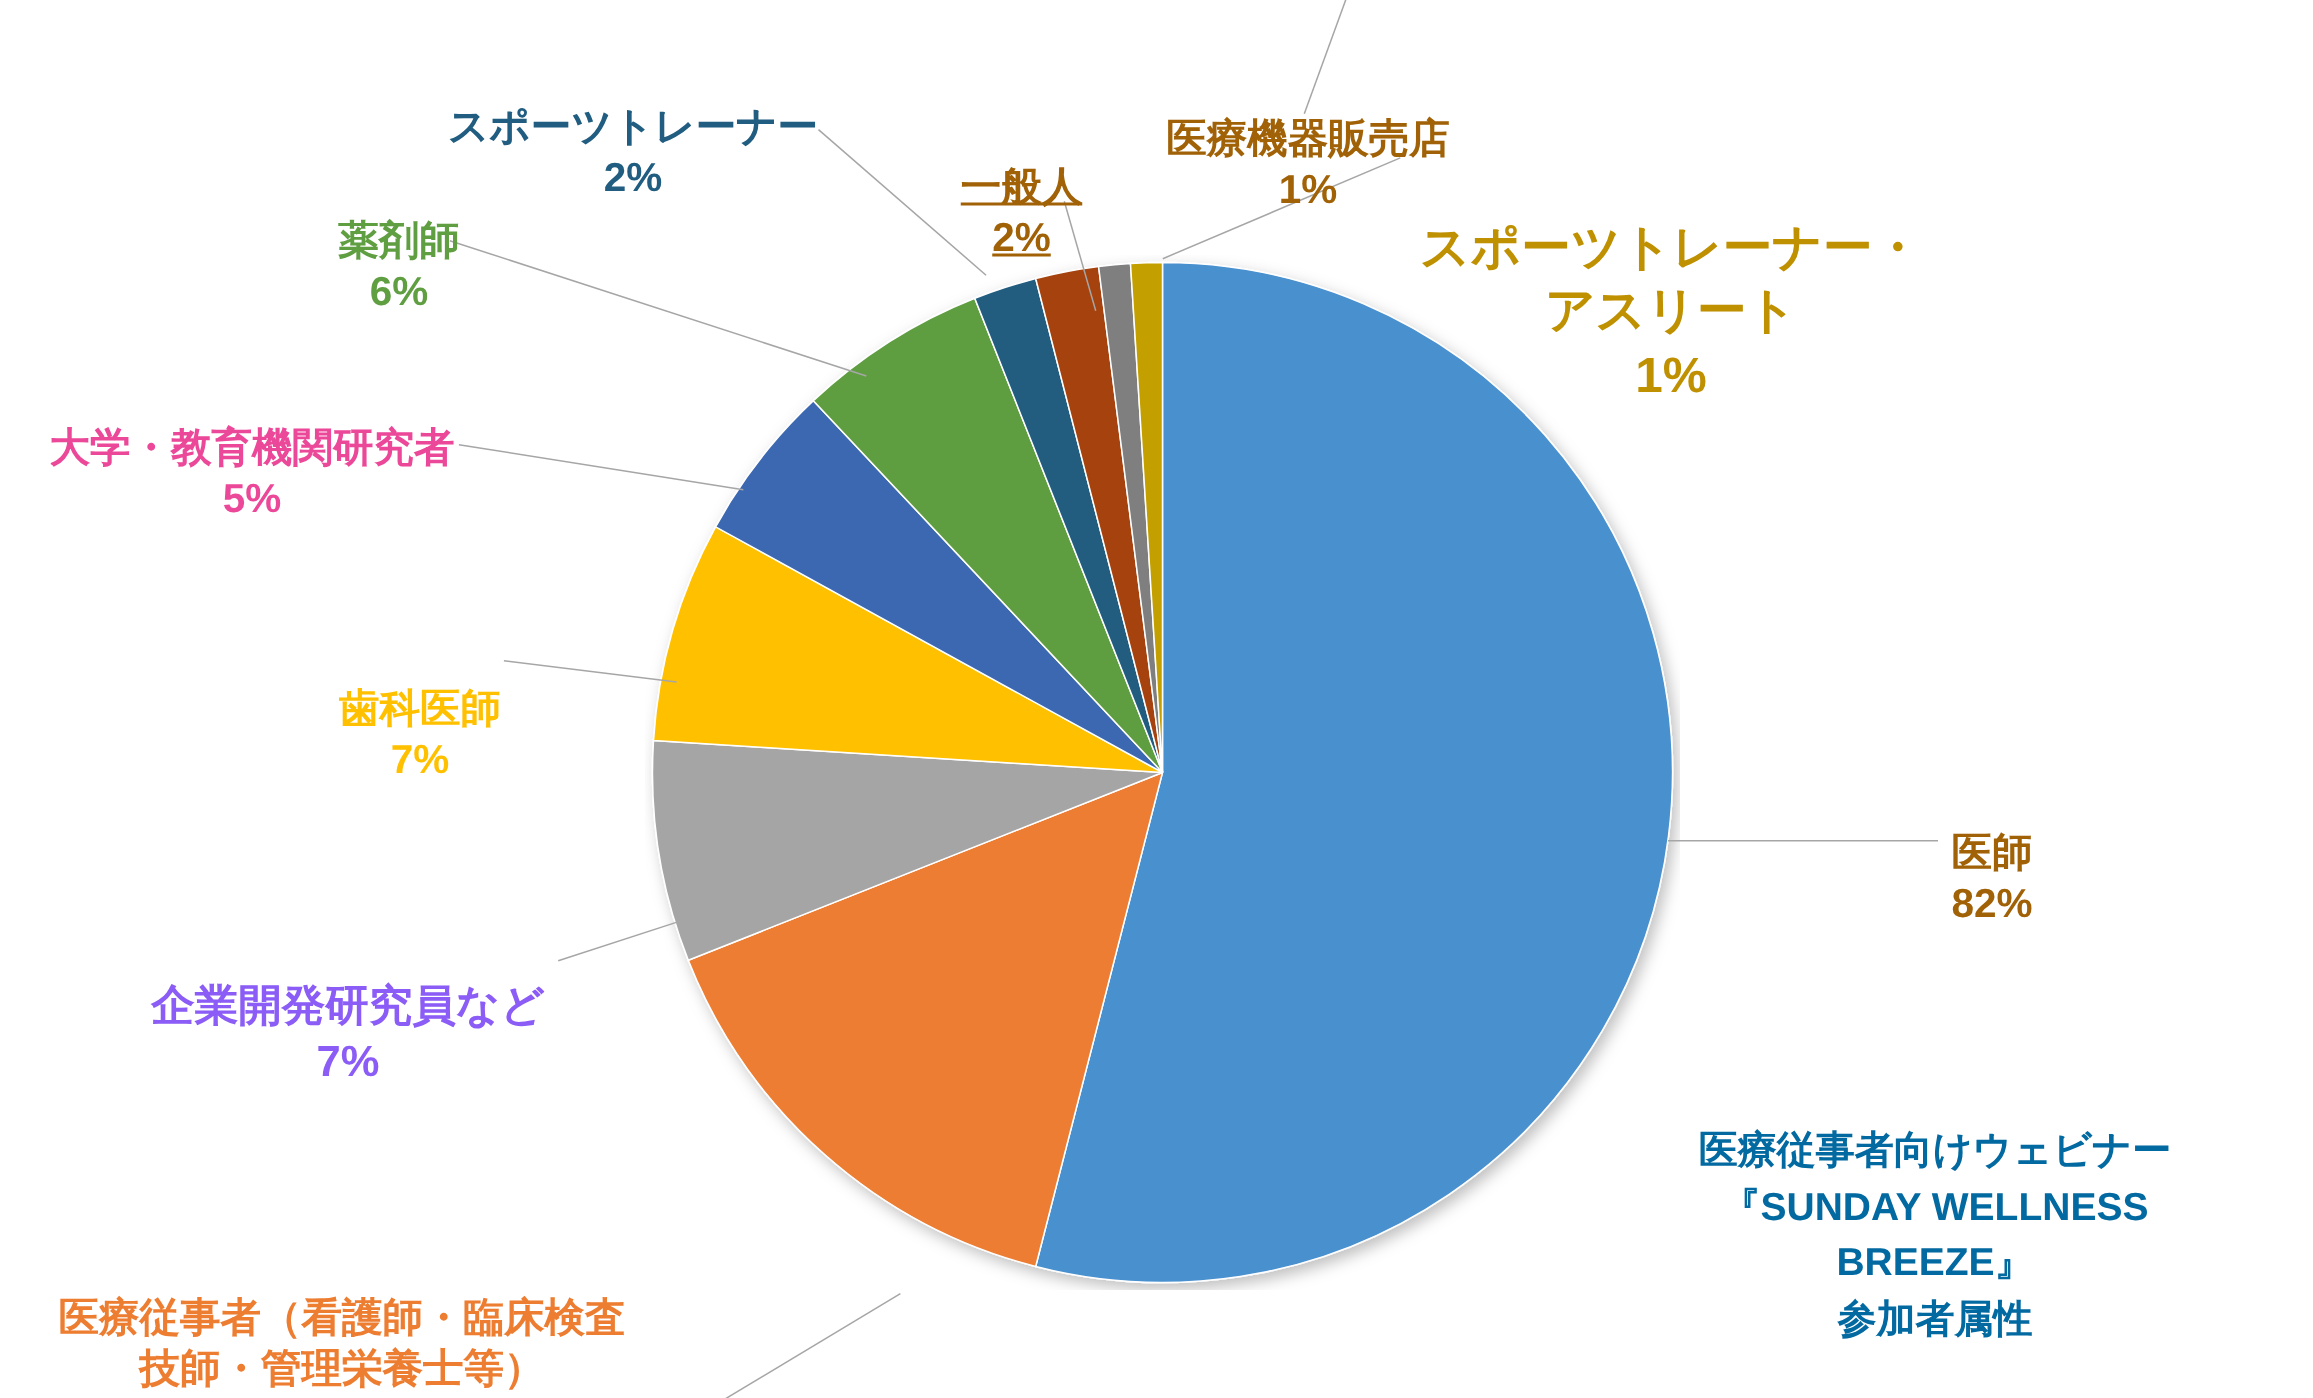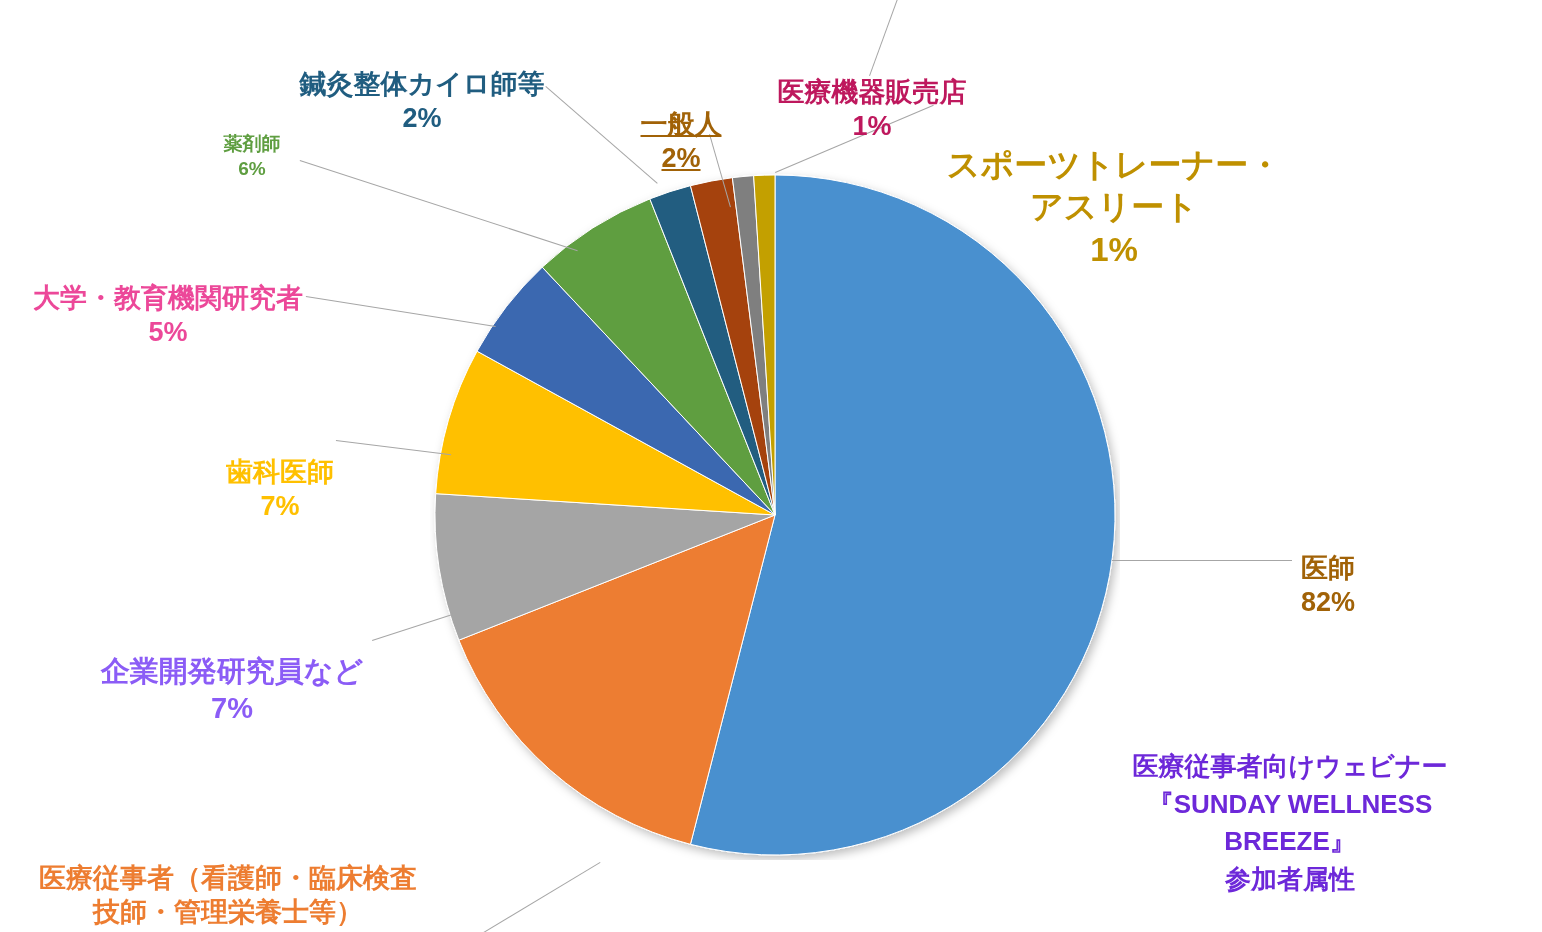--- a/index.html
+++ b/index.html
@@ -45,21 +45,21 @@
   .lbl .pct { display: block; }
   #caption {
     position: absolute;
     left: 1080px;
     top: 748px;
     width: 420px;
     text-align: center;
     font-weight: bold;
     font-size: 26px;
     line-height: 1.45;
-    color: #6d28d9;
+    color: #0369a1;
     white-space: pre-line;
   }
 </style>
 </head>
 <body>
 
 <div id="stage">
 
   <div id="pie-wrap">
     <svg id="pie-svg" viewBox="0 0 690 690">
@@ -113,36 +113,36 @@
   <div class="lbl" style="left:200px; top:420px; width:160px; font-size:27px; color:#ffc000;">
     <span>歯科医師</span>
     <span class="pct">7%</span>
   </div>
 
   <div class="lbl" style="left:20px; top:246px; width:296px; font-size:27px; color:#ec4899;">
     <span>大学・教育機関研究者</span>
     <span class="pct">5%</span>
   </div>
 
-  <div class="lbl" style="left:168px; top:108px; width:168px; font-size:19px; color:#5f9e41;">
+  <div class="lbl" style="left:182px; top:108px; width:168px; font-size:27px; color:#5f9e41;">
     <span>薬剤師</span>
     <span class="pct">6%</span>
   </div>
 
   <div class="lbl" style="left:288px; top:32px; width:268px; font-size:27px; color:#205d80;">
-    <span>鍼灸整体カイロ師等</span>
+    <span>スポーツトレーナー</span>
     <span class="pct">2%</span>
   </div>
 
   <div class="lbl" style="left:606px; top:72px; width:150px; font-size:27px; color:#a16207;text-decoration:underline;">
     <span>一般人</span>
     <span class="pct">2%</span>
   </div>
 
-  <div class="lbl" style="left:760px; top:40px; width:224px; font-size:27px; color:#be185d;">
+  <div class="lbl" style="left:760px; top:40px; width:224px; font-size:27px; color:#a16207;">
     <span>医療機器販売店</span>
     <span class="pct">1%</span>
   </div>
 
   <div class="lbl" style="left:938px; top:102px; width:352px; font-size:33px; color:#bf9000;">
     <span>スポーツトレーナー・アスリート</span>
     <span class="pct">1%</span>
   </div>
 
   <div id="caption">医療従事者向けウェビナー

